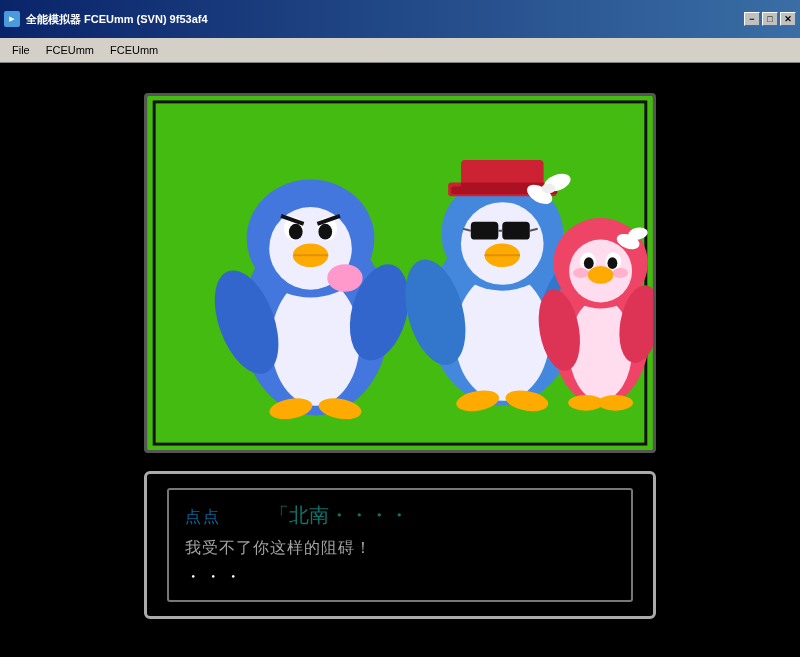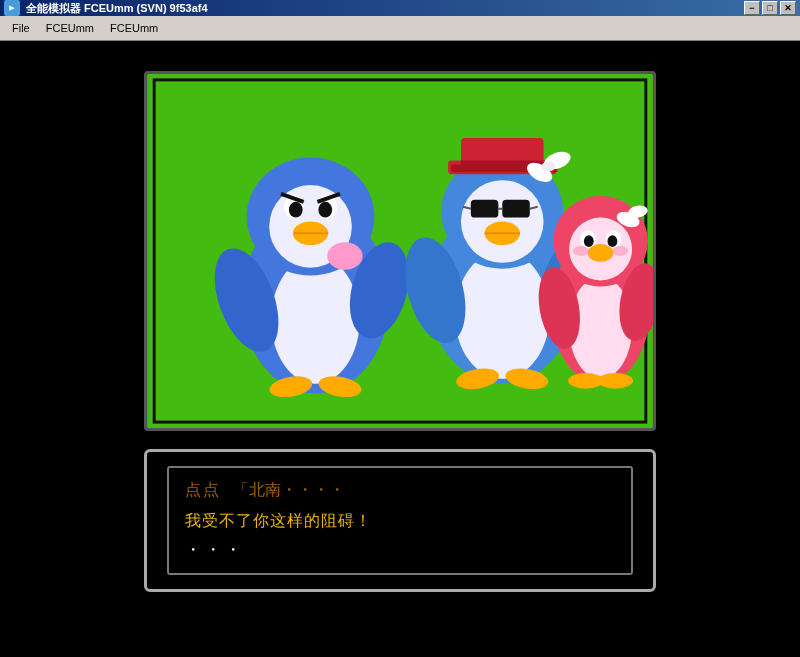--- a/index.html
+++ b/index.html
@@ -17,21 +17,21 @@
     .window {
       width: 800px;
       height: 657px;
       background: #1a1a1a;
       display: flex;
       flex-direction: column;
     }
 
     .title-bar {
       background: linear-gradient(to right, #0a246a, #3a6ea5);
-      height: 16px;
+      height: 38px;
       display: flex;
       align-items: center;
       justify-content: space-between;
       padding: 0 4px;
       flex-shrink: 0;
     }
 
     .title-bar-left {
       display: flex;
       align-items: center;
@@ -137,36 +137,37 @@
       position: relative;
     }
 
     .dialogue-inner {
       border: 2px solid #777;
       border-radius: 3px;
       padding: 12px 16px;
     }
 
     .dialogue-name {
-      color: #a16207;
+      color: #0369a1;
       font-size: 16px;
       font-family: 'SimHei', 'Microsoft YaHei', sans-serif;
       margin-bottom: 2px;
       letter-spacing: 2px;
     }
 
     .dialogue-quote {
-      color: #a16207;
-      font-size: 16px;
+      color: #0f766e;
+      font-size: 20px;
       font-family: 'SimHei', 'Microsoft YaHei', sans-serif;
       display: inline;
+      margin-left: 36px;
     }
 
     .dialogue-line {
-      color: #eab308;
+      color: #a3a3a3;
       font-size: 16px;
       font-family: 'SimHei', 'Microsoft YaHei', sans-serif;
       margin-top: 8px;
       letter-spacing: 1px;
     }
 
     .dialogue-dots {
       color: white;
       font-size: 16px;
       font-family: 'SimHei', 'Microsoft YaHei', sans-serif;

